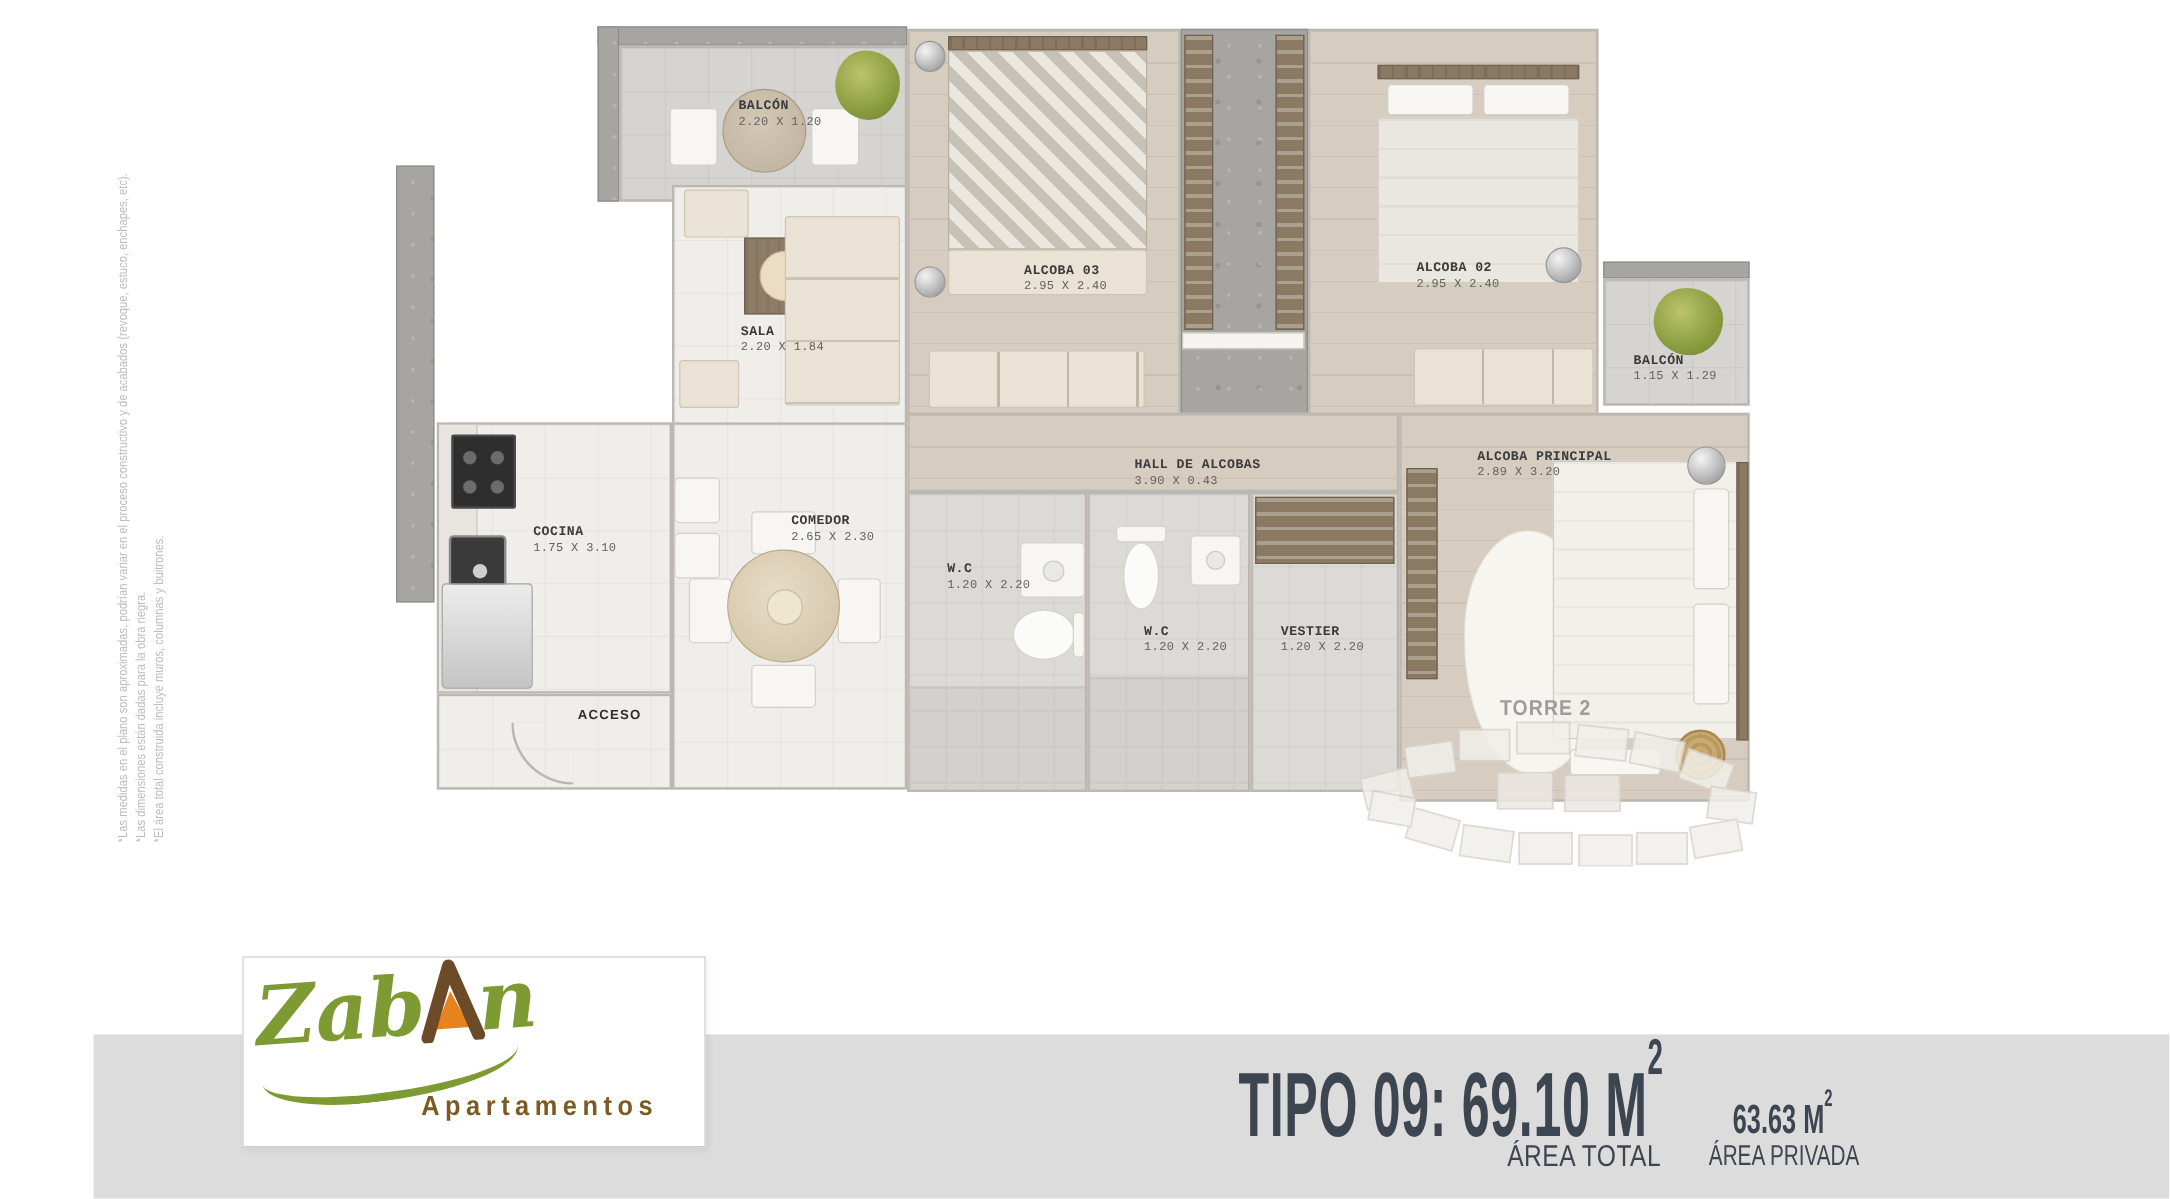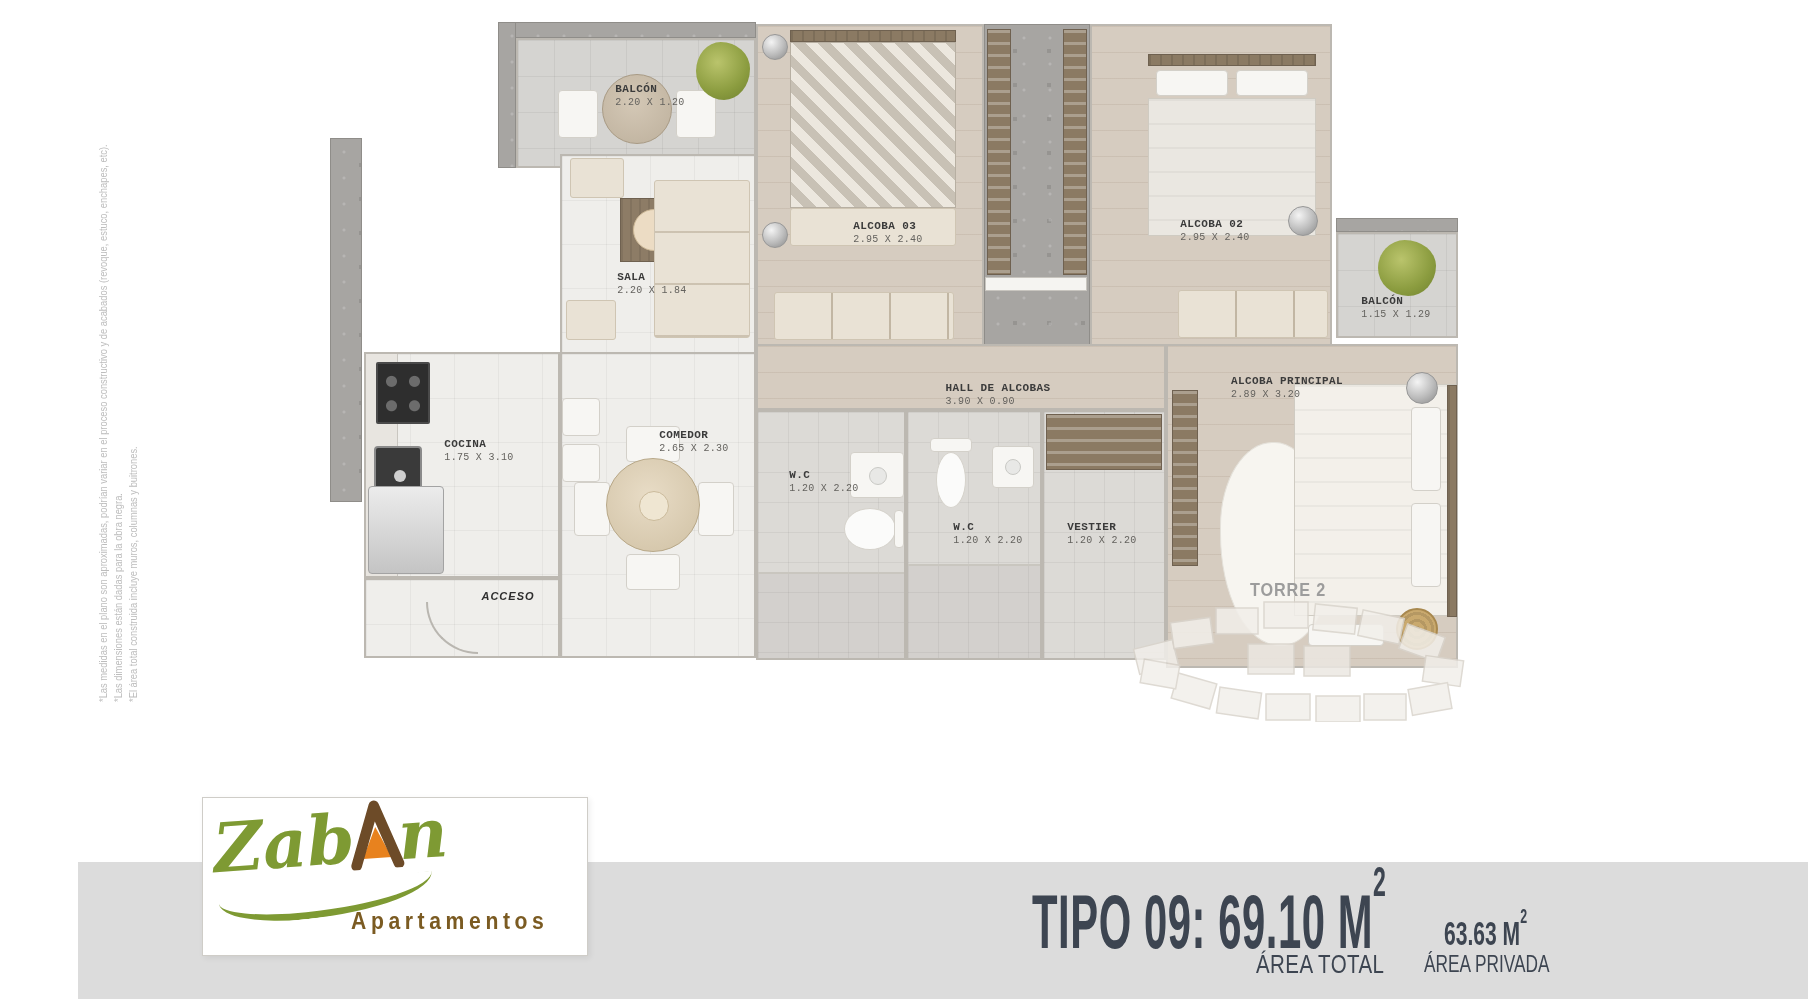--- a/index.html
+++ b/index.html
@@ -174,21 +174,21 @@
       <div class="furn plant" style="left:40px;top:6px;width:58px;height:56px;"></div>
       <div class="room-label" style="left:58px;top:74px;">
         <span>BALCÓN</span>
         <span class="dims">1.15 X 1.29</span>
       </div>
     </div>
 
     <div class="room floor-wood" style="left:426px;top:322px;width:410px;height:66px;">
       <div class="room-label" style="left:240px;top:33px;margin-top:16px;">
         <span>HALL DE ALCOBAS</span>
-        <span class="dims">3.90 X 0.90</span>
+        <span class="dims">3.90 X 0.43</span>
       </div>
     </div>
 
     <div class="room floor-wood" style="left:836px;top:322px;width:292px;height:324px;">
       <div class="furn woodfurn hanger-strip" style="left:4px;top:44px;width:26px;height:176px;"></div>
       <div class="furn fur-rug" style="left:52px;top:96px;width:112px;height:204px;"></div>
       <div class="furn duvet-plain" style="left:126px;top:38px;width:162px;height:232px;background-color:#f3f0ea;">
         <div class="furn whitefurn" style="left:116px;top:22px;width:30px;height:84px;"></div>
         <div class="furn whitefurn" style="left:116px;top:118px;width:30px;height:84px;"></div>
         <div class="furn woodfurn" style="left:152px;top:0;width:10px;height:232px;"></div>
@@ -226,21 +226,21 @@
         <div class="furn round" style="left:32px;top:32px;width:30px;height:30px;background:#efe6d2;border:1px solid #cbbb9c;"></div>
       </div>
       <div class="room-label" style="left:132px;top:88px;">
         <span>COMEDOR</span>
         <span class="dims">2.65 X 2.30</span>
       </div>
     </div>
 
     <div class="room floor-tile" style="left:34px;top:556px;width:196px;height:80px;">
       <div class="furn door-arc" style="left:60px;top:22px;width:52px;height:52px;"></div>
-      <div class="acceso-label" style="left:142px;top:16px;font-style:italic;">ACCESO</div>
+      <div class="acceso-label" style="left:142px;top:16px;">ACCESO</div>
     </div>
 
     <div class="room floor-bath" style="left:426px;top:388px;width:150px;height:250px;">
       <div class="furn whitefurn" style="left:92px;top:40px;width:54px;height:46px;">
         <div class="furn round" style="left:18px;top:14px;width:18px;height:18px;background:#e8e8e6;border:1px solid #c9c9c5;"></div>
       </div>
       <div class="furn round" style="left:86px;top:96px;width:52px;height:42px;background:#fbfbfa;border:1px solid #d5d2cb;"></div>
       <div class="furn whitefurn" style="left:136px;top:98px;width:10px;height:38px;"></div>
       <div class="furn shower" style="left:0;top:160px;width:146px;height:86px;"></div>
       <div class="room-label" style="left:66px;top:70px;">

